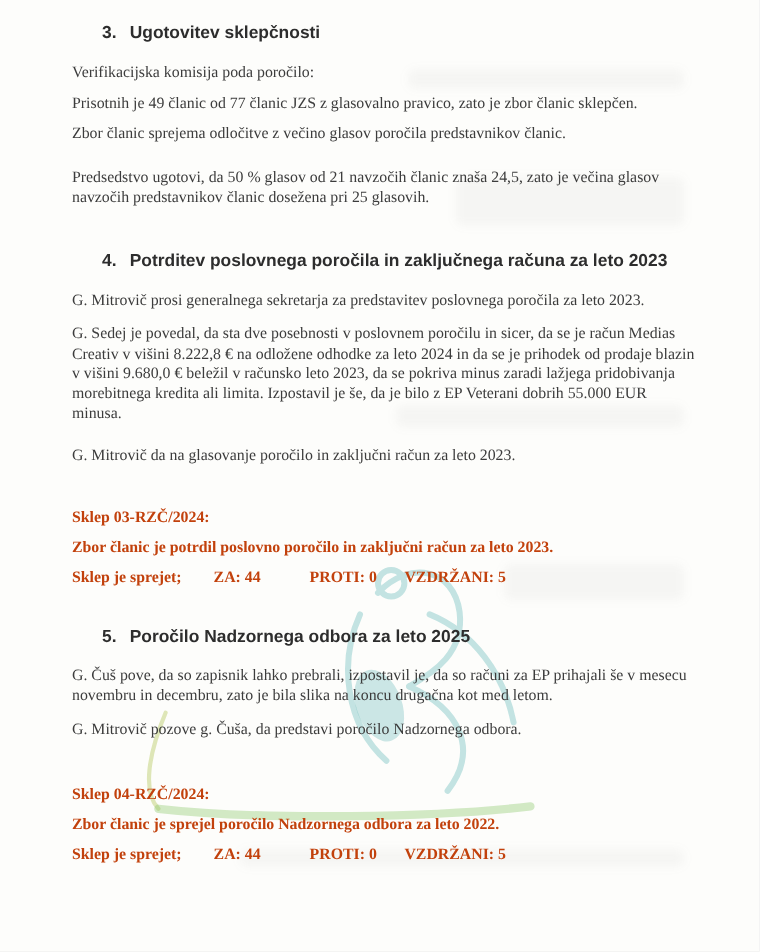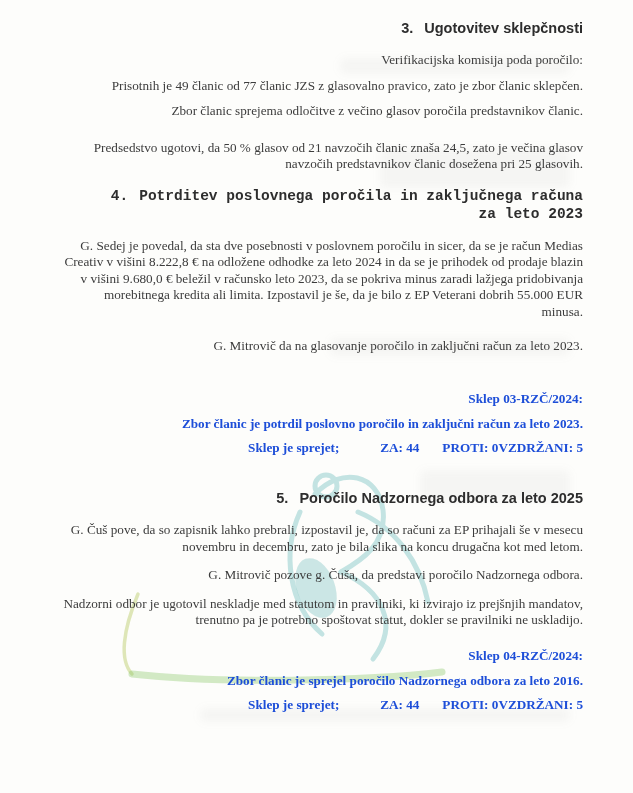--- a/index.html
+++ b/index.html
@@ -26,57 +26,56 @@
   .watermark {
     position: absolute;
     left: 110px; top: 452px;
     z-index: 1;
     pointer-events: none;
   }
   .content {
     position: relative;
     z-index: 2;
     padding: 19px 50px 0 60px;
-    text-align: right;
   }
   p {
     margin: 0 0 9px 0;
     font-size: 13.2px;
     line-height: 16.5px;
     font-family: Liberation Serif, serif;
   }
   .sec-heading {
     font-size: 14.5px;
     line-height: 18px;
     font-weight: bold;
     color: #2d2d2d;
     margin: 0 0 15px 0;
     padding-left: 25px;
   }
   .sec-heading .hnum { display: inline-block; margin-right: 11px; }
   .bold-line {
     font-weight: bold;
-    color: #1d4ed8;
+    color: #c2410c;
     line-height: 17px;
   }
   .sklep-title { margin-bottom: 9px; }
   .sklep-body  { margin-bottom: 7px; line-height: 16.5px; }
   .vote-row { margin-bottom: 0; }
   .vote-row .v-label    { display: inline-block; width: 118px; }
   .vote-row .v-za       { display: inline-block; width: 80px; }
   .vote-row .v-proti    { display: inline-block; width: 79px; }
   .vote-row .v-vzdrzani { display: inline-block; }
   .mb-lg { margin-bottom: 20px; }
   .mb-md { margin-bottom: 12px; }
   .mb-sm { margin-bottom: 18px; }
   .mb-0  { margin-bottom: 0; }
-  .mt-23 { margin-top: 14px; font-family: Liberation Mono, monospace; }
+  .mt-23 { margin-top: 36px; }
   .mt-33 { margin-top: 33px; }
   .mt-35 { margin-top: 35px; }
-  .mt-39 { margin-top: 18px; }
+  .mt-39 { margin-top: 37px; }
 </style>
 </head>
 <body>
 
 <div class="page">
 
   <div class="smudge" style="left:340px; top:58px;  width:230px; height:16px;"></div>
   <div class="smudge" style="left:380px; top:148px; width:190px; height:40px;"></div>
   <div class="smudge" style="left:330px; top:338px; width:240px; height:18px;"></div>
   <div class="smudge" style="left:420px; top:470px; width:150px; height:30px;"></div>
@@ -104,36 +103,36 @@
       <span class="hnum">3.</span><span>Ugotovitev sklepčnosti</span>
     </div>
     <p>Verifikacijska komisija poda poročilo:</p>
     <p>Prisotnih je 49 članic od 77 članic JZS z glasovalno pravico, zato je zbor članic sklepčen.</p>
     <p class="mb-lg">Zbor članic sprejema odločitve z večino glasov poročila predstavnikov članic.</p>
     <p>Predsedstvo ugotovi, da 50 % glasov od 21 navzočih članic znaša 24,5, zato je večina glasov navzočih predstavnikov članic dosežena pri 25 glasovih.</p>
 
     <div class="sec-heading mt-23">
       <span class="hnum">4.</span><span>Potrditev poslovnega poročila in zaključnega računa za leto 2023</span>
     </div>
+    <p class="mb-md">G. Mitrovič prosi generalnega sekretarja za predstavitev poslovnega poročila za leto 2023.</p>
     <p class="mb-sm">G. Sedej je povedal, da sta dve posebnosti v poslovnem poročilu in sicer, da se je račun Medias Creativ v višini 8.222,8 € na odložene odhodke za leto 2024 in da se je prihodek od prodaje blazin v višini 9.680,0 € beležil v računsko leto 2023, da se pokriva minus zaradi lažjega pridobivanja morebitnega kredita ali limita. Izpostavil je še, da je bilo z EP Veterani dobrih 55.000 EUR minusa.</p>
     <p class="mb-0">G. Mitrovič da na glasovanje poročilo in zaključni račun za leto 2023.</p>
 
     <p class="bold-line sklep-title mt-35">Sklep 03-RZČ/2024:</p>
     <p class="bold-line sklep-body">Zbor članic je potrdil poslovno poročilo in zaključni račun za leto 2023.</p>
     <p class="bold-line vote-row">
       <span class="v-label">Sklep je sprejet;</span><span class="v-za">ZA: 44</span><span class="v-proti">PROTI: 0</span><span class="v-vzdrzani">VZDRŽANI: 5</span>
     </p>
 
     <div class="sec-heading mt-33">
       <span class="hnum">5.</span><span>Poročilo Nadzornega odbora za leto 2025</span>
     </div>
     <p class="mb-md">G. Čuš pove, da so zapisnik lahko prebrali, izpostavil je, da so računi za EP prihajali še v mesecu novembru in decembru, zato je bila slika na koncu drugačna kot med letom.</p>
     <p class="mb-md">G. Mitrovič pozove g. Čuša, da predstavi poročilo Nadzornega odbora.</p>
-    <p class="mb-md">Nadzorni odbor je ugotovil neskladje med statutom in pravilniki, ki izvirajo iz prejšnjih mandatov, trenutno pa je potrebno spoštovat statut, dokler se pravilniki ne uskladijo.</p>
 
     <p class="bold-line sklep-title mt-39">Sklep 04-RZČ/2024:</p>
-    <p class="bold-line sklep-body">Zbor članic je sprejel poročilo Nadzornega odbora za leto 2016.</p>
+    <p class="bold-line sklep-body">Zbor članic je sprejel poročilo Nadzornega odbora za leto 2022.</p>
     <p class="bold-line vote-row">
       <span class="v-label">Sklep je sprejet;</span><span class="v-za">ZA: 44</span><span class="v-proti">PROTI: 0</span><span class="v-vzdrzani">VZDRŽANI: 5</span>
     </p>
 
   </div>
 </div>
 
 </body></html>

